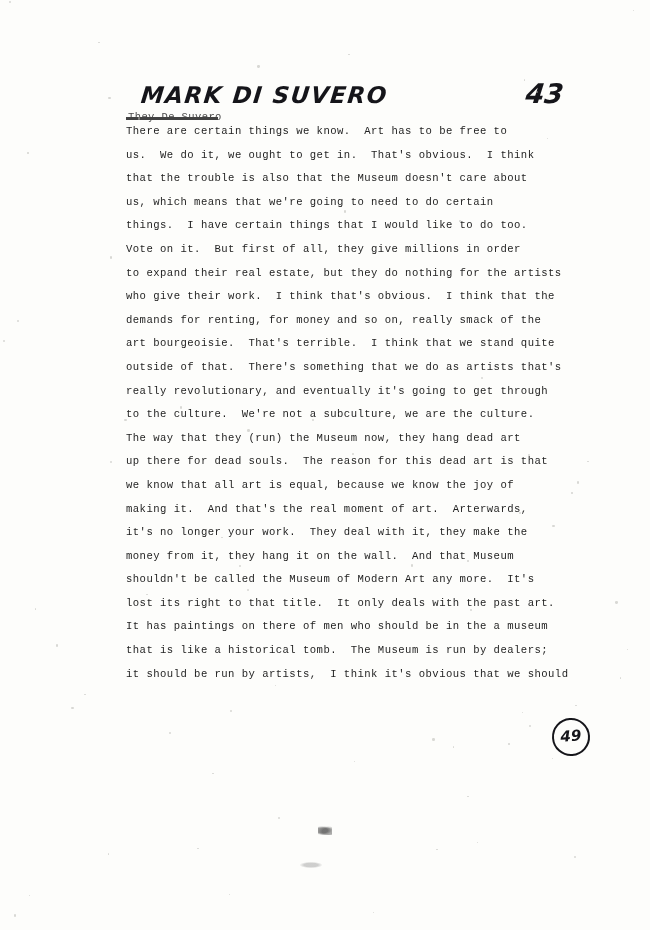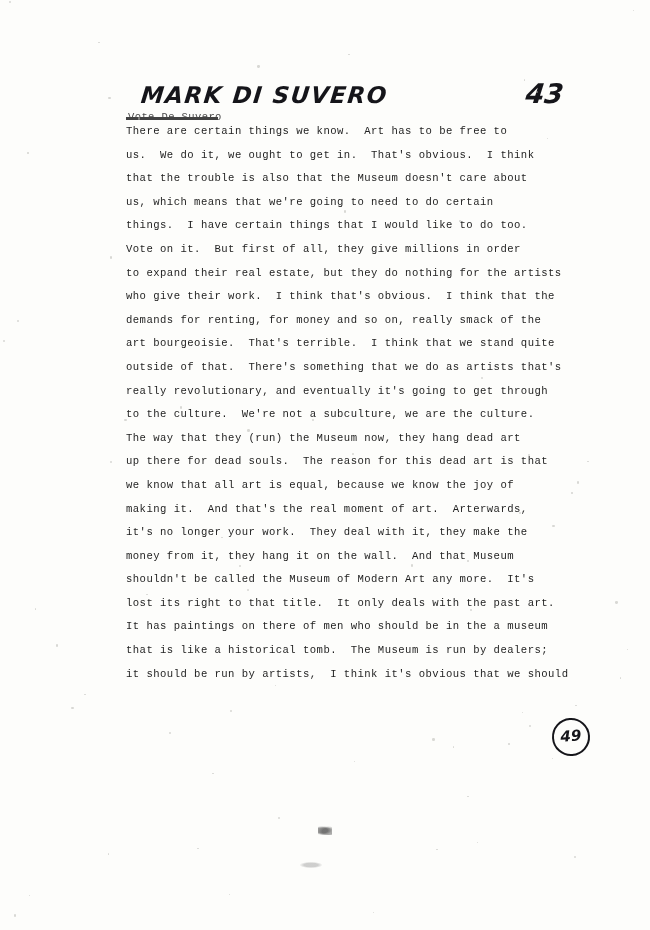--- a/index.html
+++ b/index.html
@@ -139,21 +139,21 @@
 </style>
 </head>
 <body>
 
 <div id="page">
 
   <div class="header">
     <div class="handwritten-title">MARK DI SUVERO</div>
     <div class="page-number">43</div>
     <div class="struck-byline">
-      <span>Vote De Suvero</span>
+      <span>They De Suvero</span>
       <span class="strike"></span>
     </div>
   </div>
 
   <div class="body-text"><span class="line">There are certain things we know.  Art has to be free to</span><span class="line">us.  We do it, we ought to get in.  That's obvious.  I think</span><span class="line">that the trouble is also that the Museum doesn't care about</span><span class="line">us, which means that we're going to need to do certain</span><span class="line">things.  I have certain things that I would like to do too.</span><span class="line">Vote on it.  But first of all, they give millions in order</span><span class="line">to expand their real estate, but they do nothing for the artists</span><span class="line">who give their work.  I think that's obvious.  I think that the</span><span class="line">demands for renting, for money and so on, really smack of the</span><span class="line">art bourgeoisie.  That's terrible.  I think that we stand quite</span><span class="line">outside of that.  There's something that we do as artists that's</span><span class="line">really revolutionary, and eventually it's going to get through</span><span class="line">to the culture.  We're not a subculture, we are the culture.</span><span class="line">The way that they (run) the Museum now, they hang dead art</span><span class="line">up there for dead souls.  The reason for this dead art is that</span><span class="line">we know that all art is equal, because we know the joy of</span><span class="line">making it.  And that's the real moment of art.  Arterwards,</span><span class="line">it's no longer your work.  They deal with it, they make the</span><span class="line">money from it, they hang it on the wall.  And that Museum</span><span class="line">shouldn't be called the Museum of Modern Art any more.  It's</span><span class="line">lost its right to that title.  It only deals with the past art.</span><span class="line">It has paintings on there of men who should be in the a museum</span><span class="line">that is like a historical tomb.  The Museum is run by dealers;</span><span class="line">it should be run by artists,  I think it's obvious that we should</span></div>
 
   <div class="stamp">49</div>
 
   <div class="smudge"></div>
   <div class="smudge2"></div>

